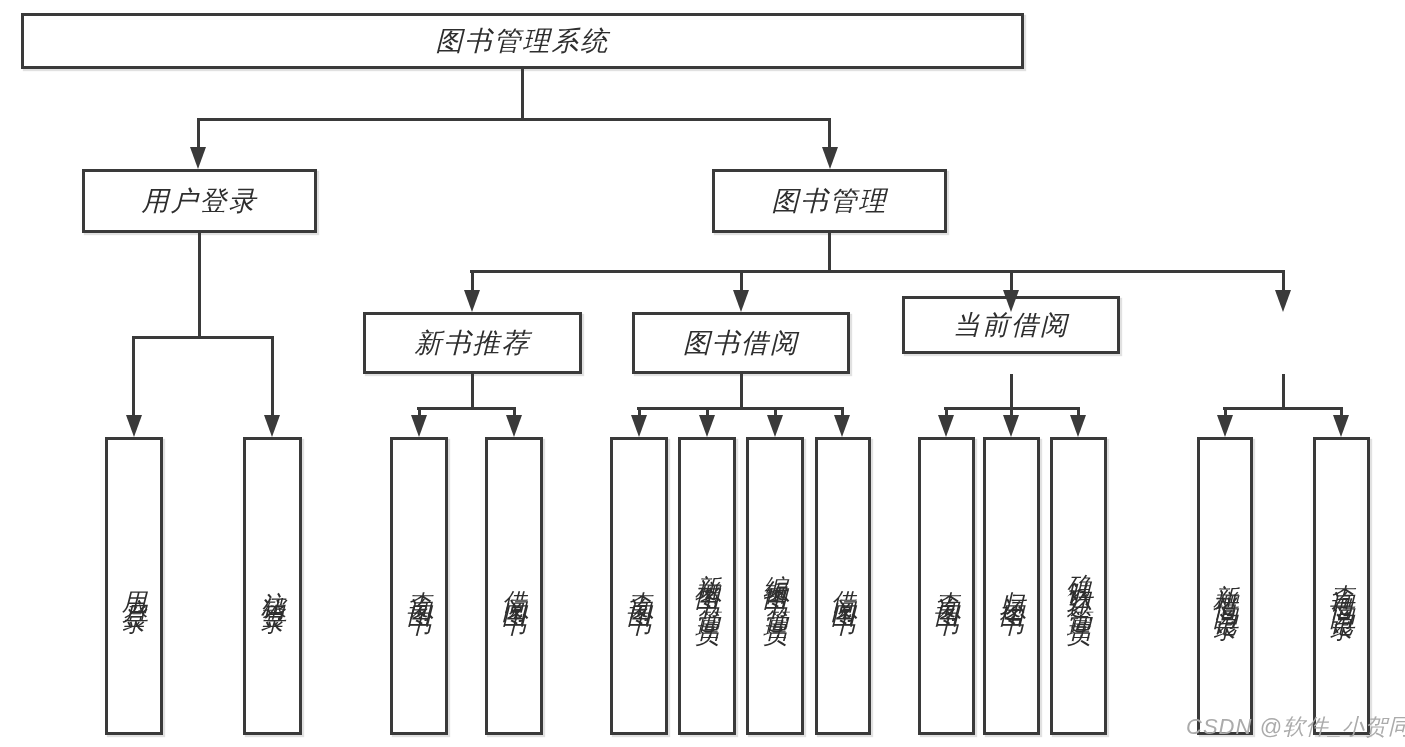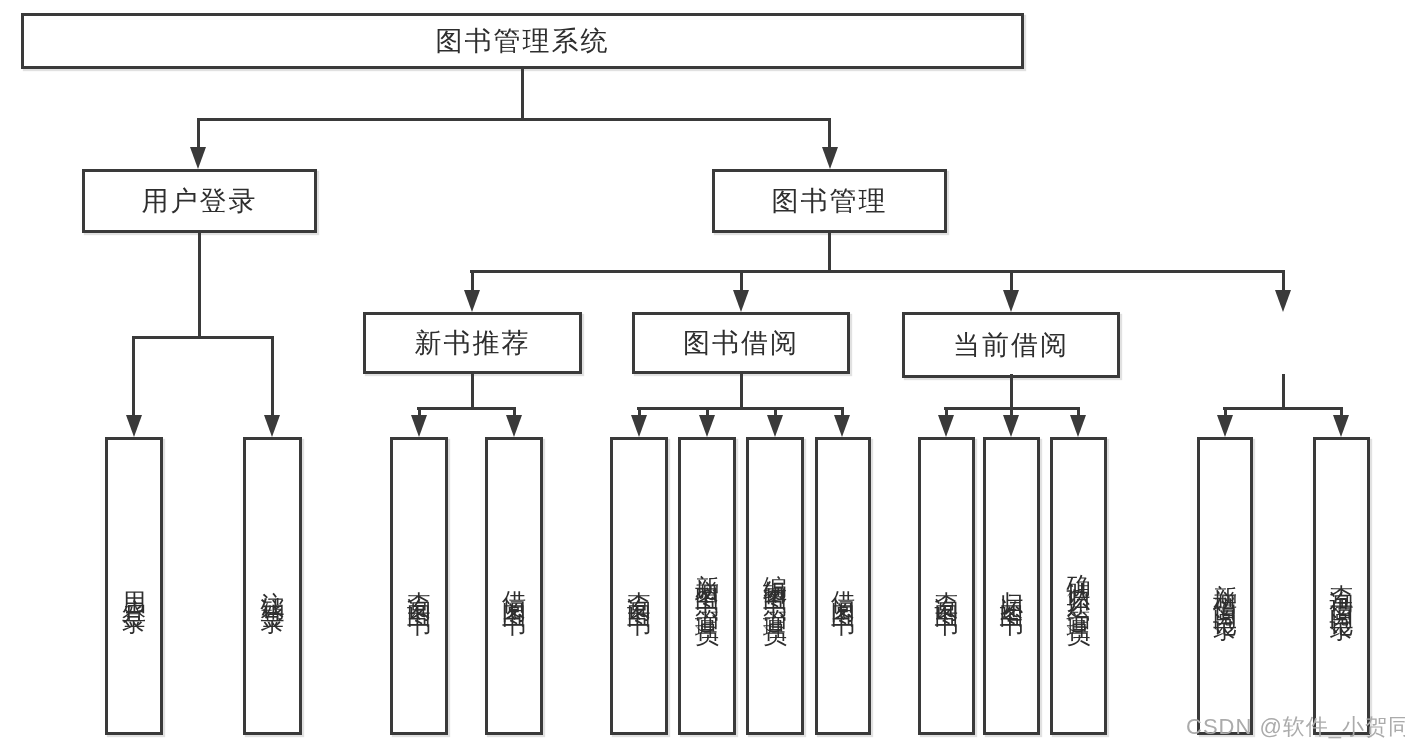--- a/index.html
+++ b/index.html
@@ -9,20 +9,21 @@
     --bg:#ffffff;
   }
   html,body{margin:0;padding:0;background:var(--bg);}
   body{font-family:"Liberation Sans","DejaVu Sans",sans-serif;}
   #canvas{
     position:relative;
     width:1405px;
     height:747px;
     background:var(--bg);
     overflow:hidden;
+    font-style:italic;
   }
   
   .node{
     position:absolute;
     box-sizing:border-box;
     background:#fff;
     border:3px solid var(--line);
     display:flex;
     align-items:center;
     justify-content:center;
@@ -84,21 +85,21 @@
   </div>
 
   <div class="node" style="left:363px;top:312px;width:219px;height:62px">
     <span class="lbl">新书推荐</span>
   </div>
 
   <div class="node" style="left:632px;top:312px;width:218px;height:62px">
     <span class="lbl">图书借阅</span>
   </div>
 
-  <div class="node" style="left:902px;top:312px;width:218px;height:66px">
+  <div class="node" style="left:902px;top:296px;width:218px;height:58px">
     <span class="lbl">当前借阅</span>
   </div>
 
 
   <div class="node leaf" style="left:105px;top:437px;width:58px;height:298px">
     <span class="lbl">用户登录</span>
   </div>
   <div class="node leaf" style="left:243px;top:437px;width:59px;height:298px">
     <span class="lbl">注销登录</span>
   </div>

